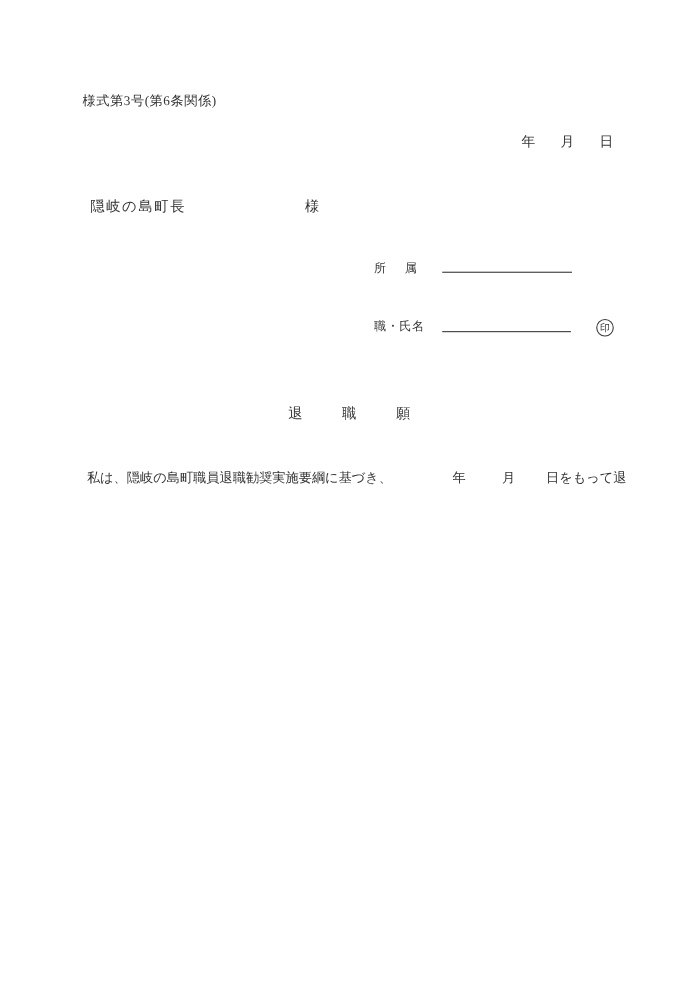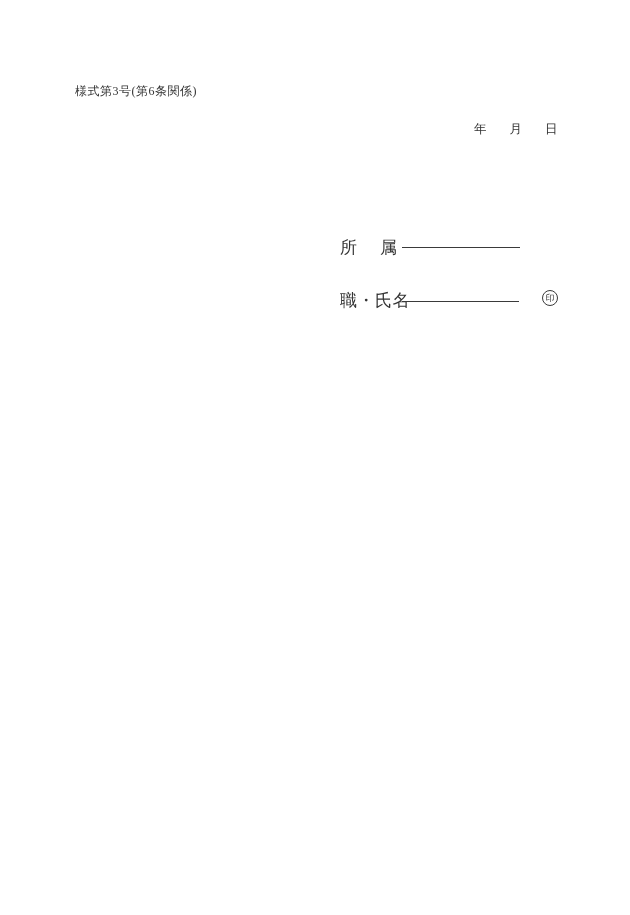--- a/index.html
+++ b/index.html
@@ -35,21 +35,21 @@
     left: 82px;
     top: 179px;
     display: flex;
     gap: 108px;
     font-size: 13px;
   }
   .addressee .addr-title { letter-spacing: 1.5px; }
   .field-label {
     position: absolute;
     left: 340px;
-    font-size: 17px;
+    font-size: 11px;
   }
   .affiliation-label { top: 236px; letter-spacing: 3px; }
   .name-label { top: 289px; letter-spacing: 0.5px; font-family: Liberation Serif, serif; }
   .blank-line {
     position: absolute;
     left: 402px;
     height: 15px;
     border-bottom: 1px solid #3a3a3a;
   }
   .affiliation-line { top: 233px; width: 118px; }
@@ -103,27 +103,33 @@
 <div class="page">
 
   <div class="form-number">様式第3号(第6条関係)</div>
 
   <div class="date-line">
     <span>年</span>
     <span>月</span>
     <span>日</span>
   </div>
 
+  <div class="addressee">
+    <span class="addr-title">隠岐の島町長</span>
+    <span>様</span>
+  </div>
 
   <span class="field-label affiliation-label">所　属</span>
   <span class="blank-line affiliation-line"></span>
 
   <span class="field-label name-label">職・氏名</span>
   <span class="blank-line name-line"></span>
   <span class="seal">
     <span>印</span>
   </span>
 
+  <div class="doc-title">退職願</div>
 
   <div class="body-text">
+    <div class="body-line1"><span>私は、隠岐の島町職員退職勧奨実施要綱に基づき、</span><span class="blank blank-1"></span><span>年</span><span class="blank blank-2"></span><span>月</span><span class="blank blank-3"></span><span>日をもって退</span></div>
   </div>
 
 </div>
 
 </body></html>

